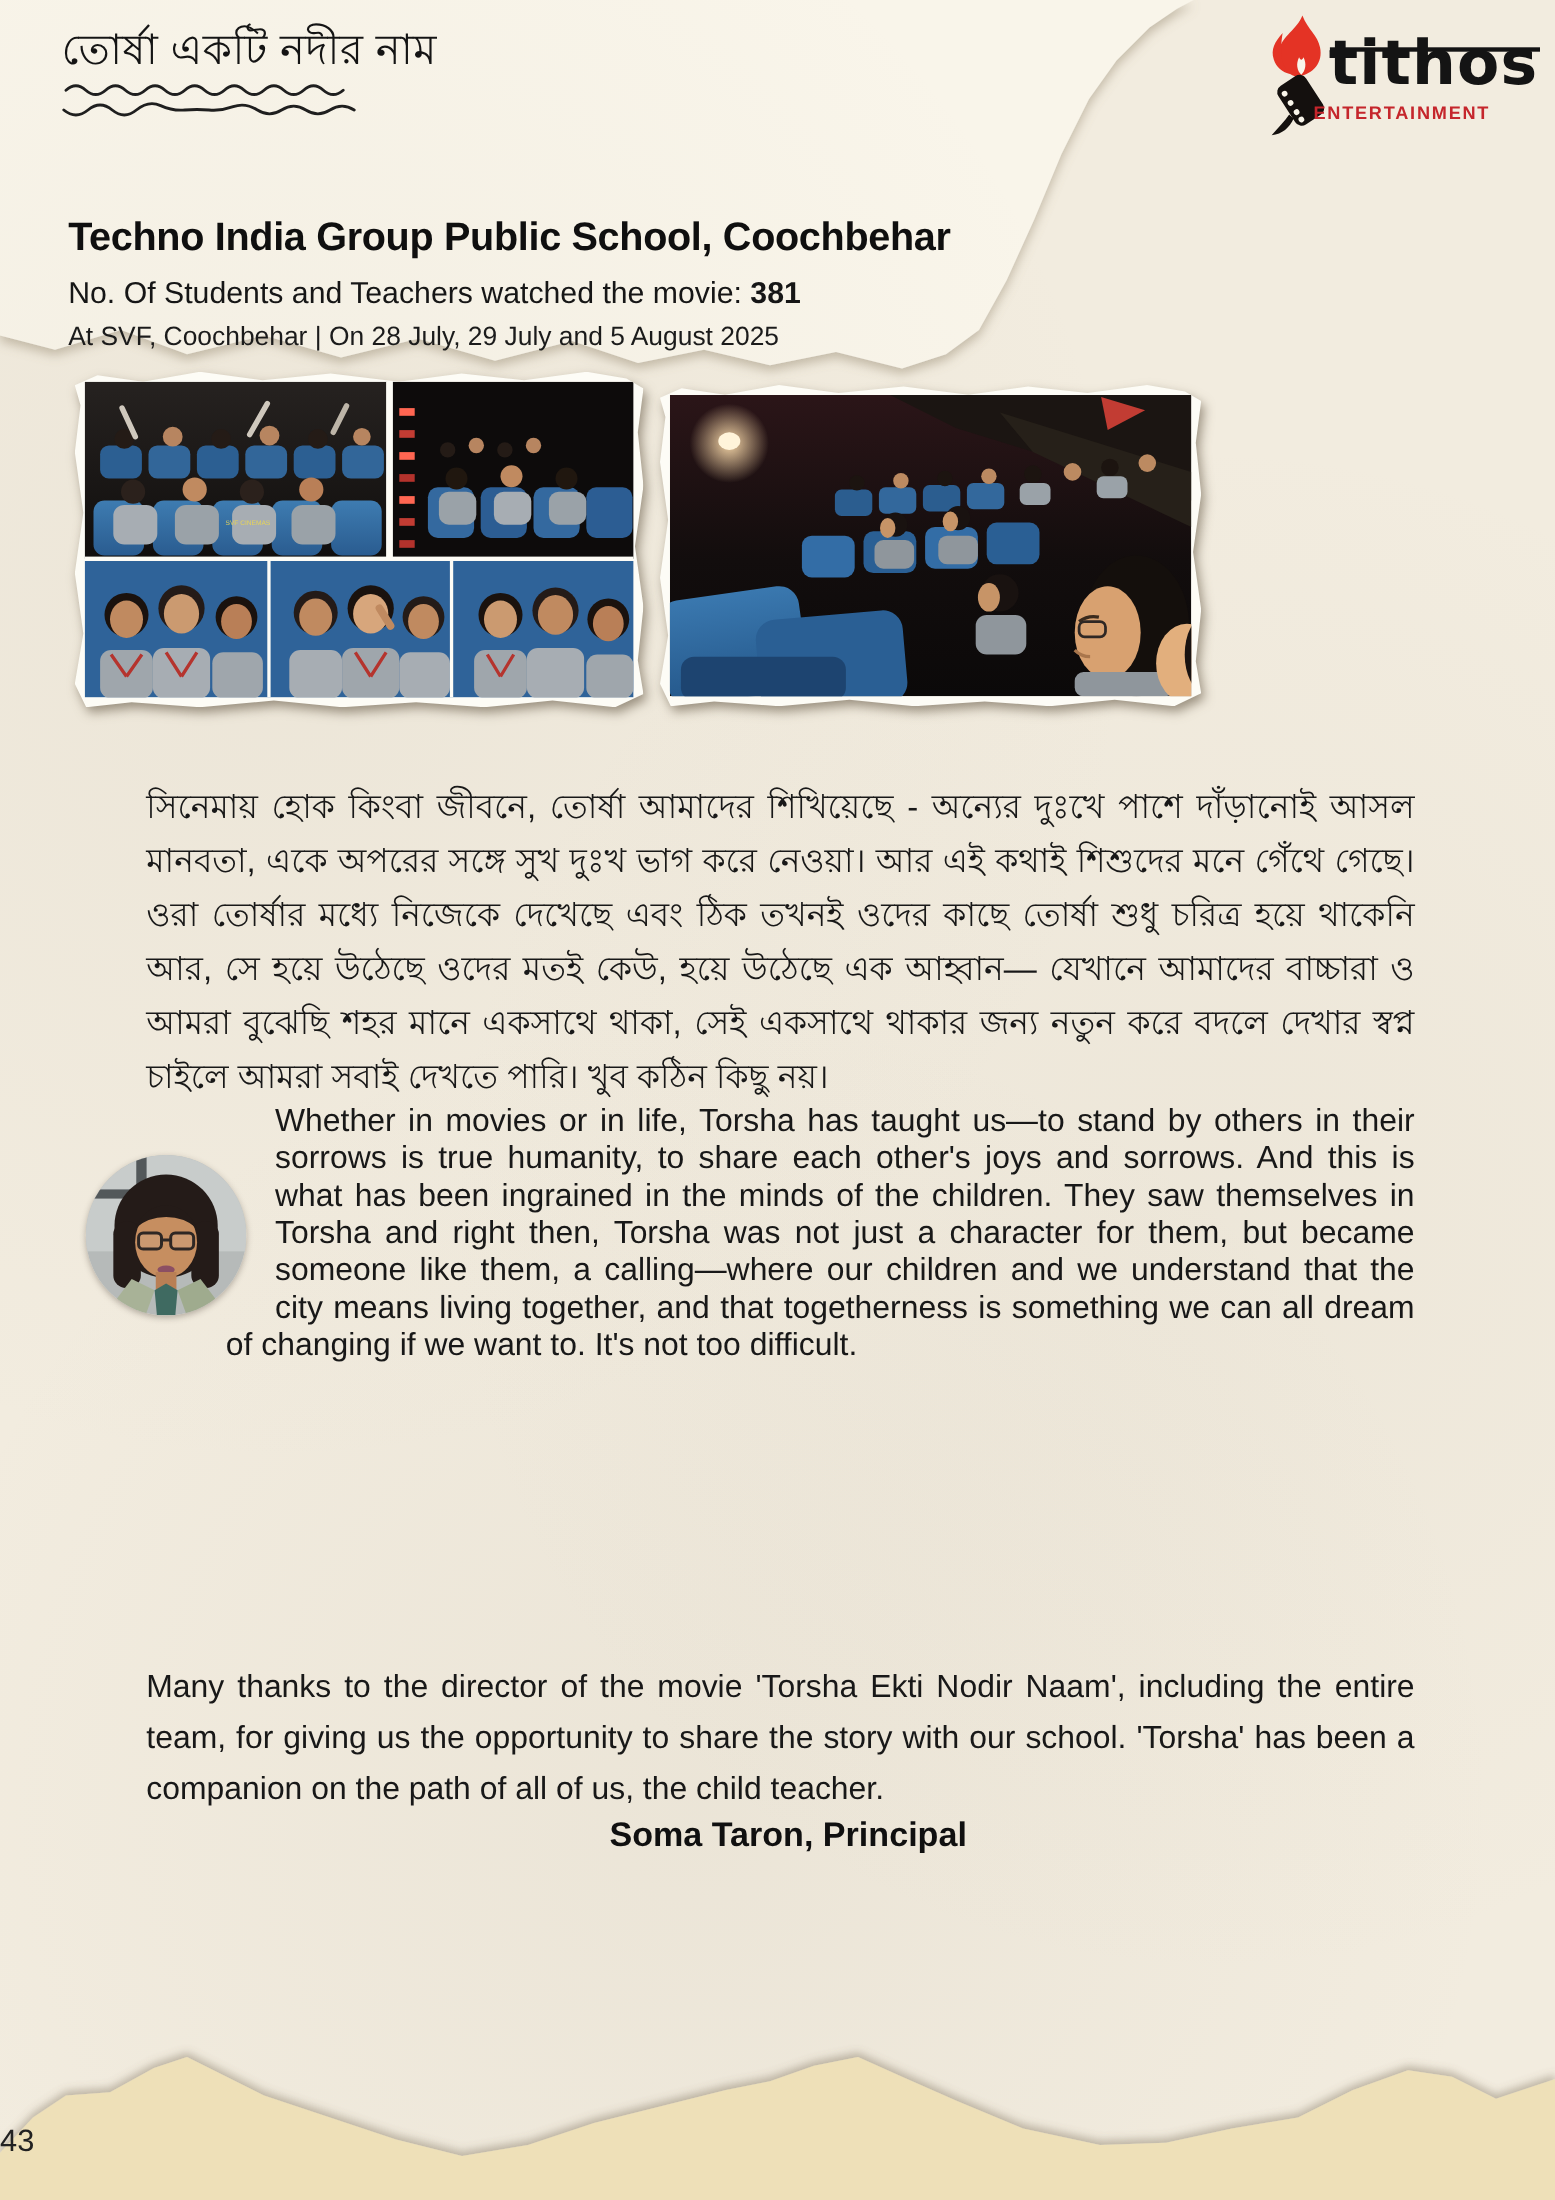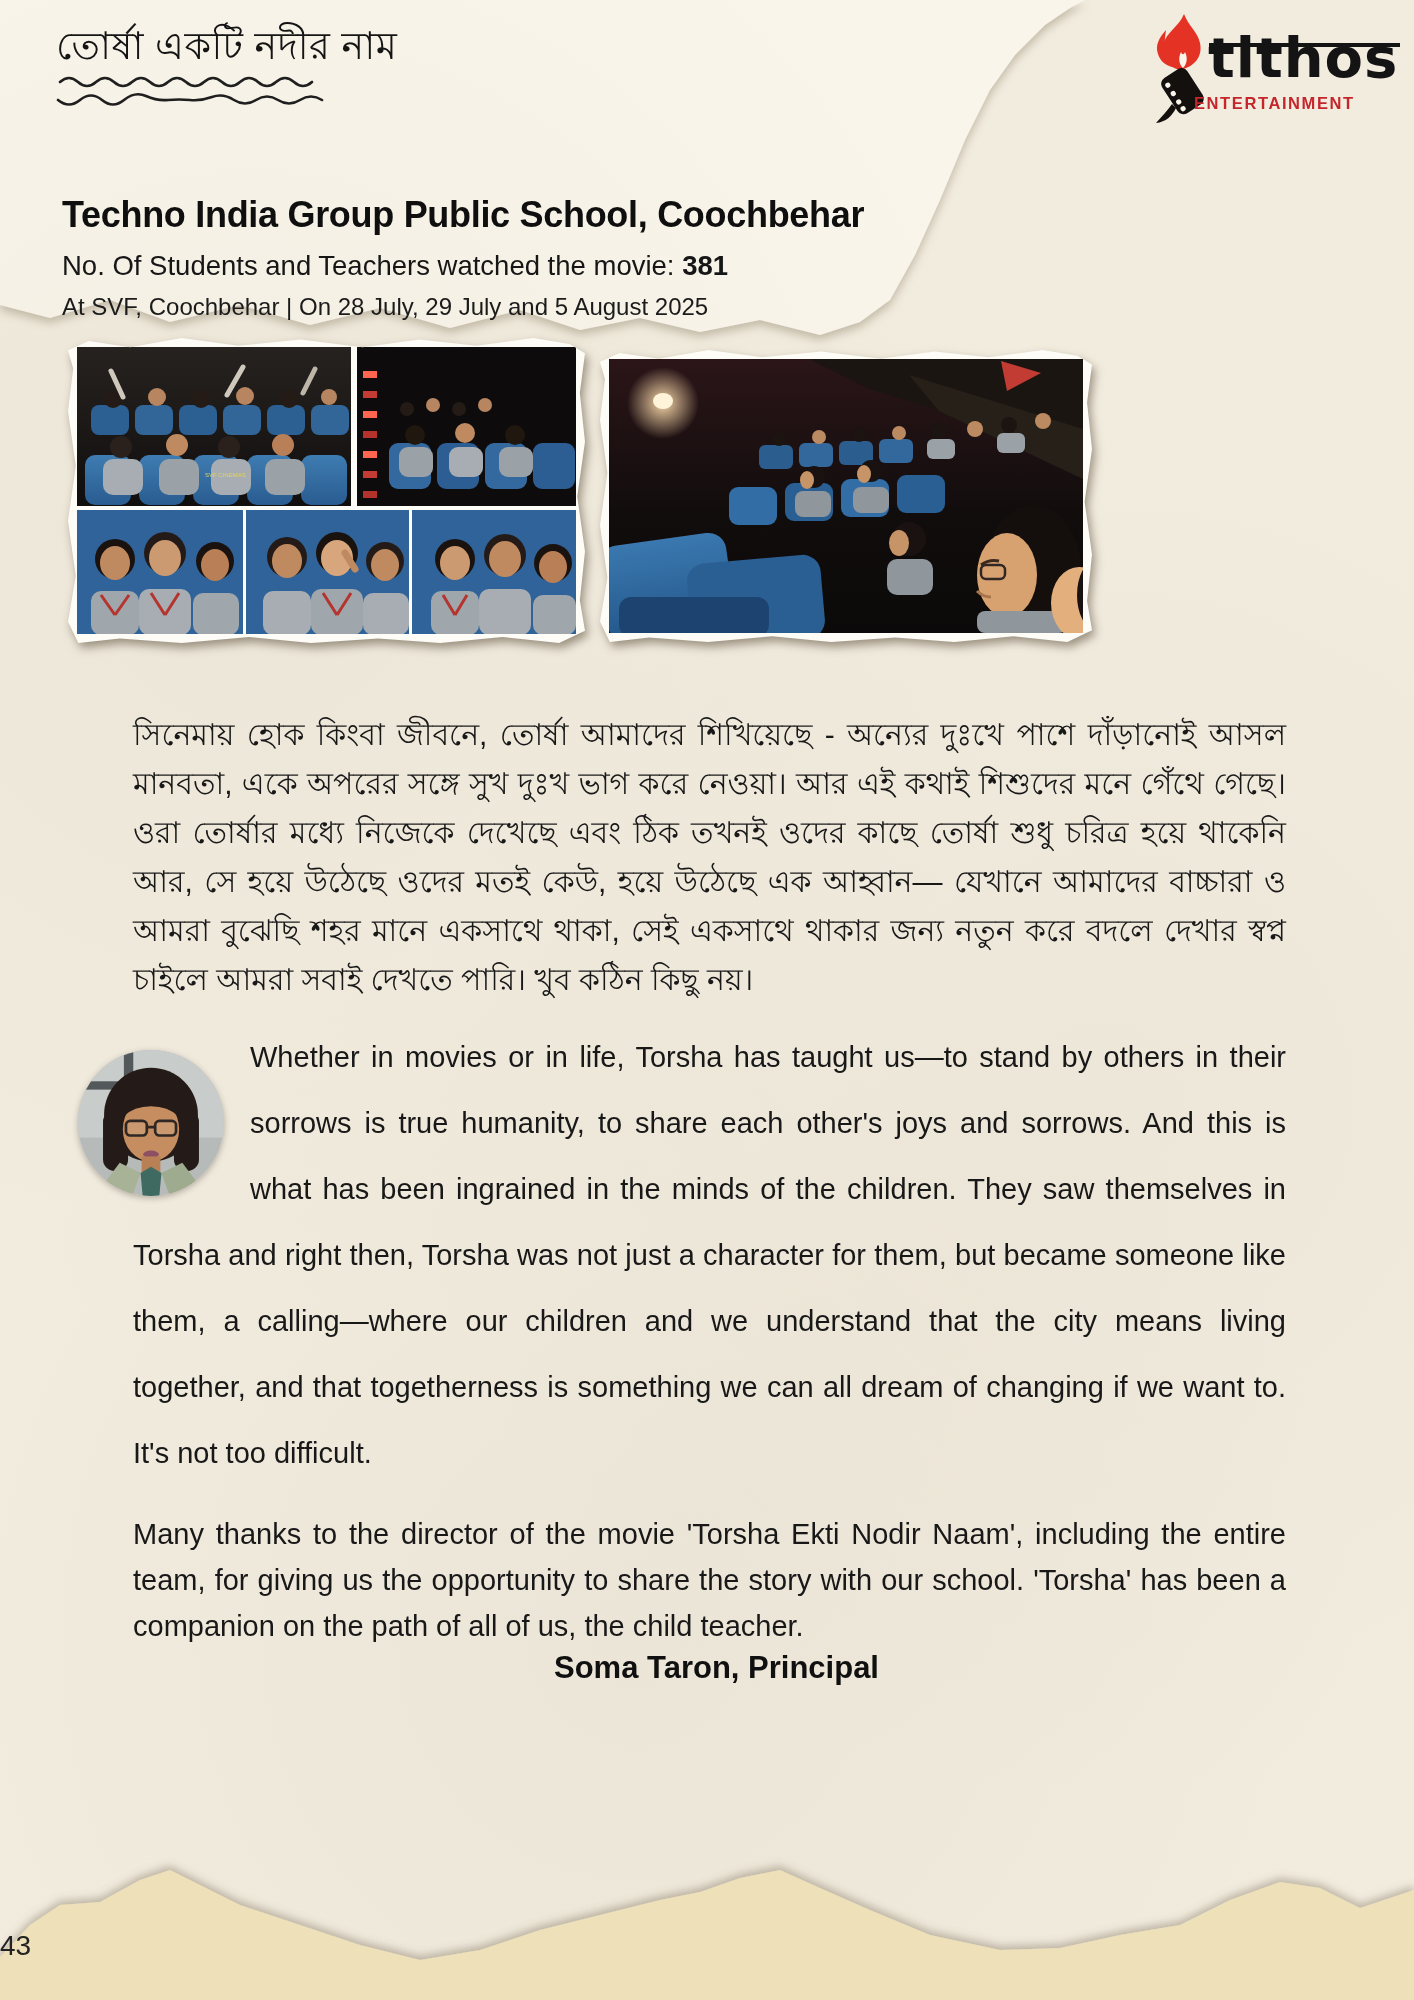--- a/index.html
+++ b/index.html
@@ -38,21 +38,21 @@
   .photo-cut{
     width:100%;height:100%;background:#fdfcf6;padding:9px;box-sizing:border-box;
     clip-path:polygon(0% 4%,4% 1%,12% 3%,22% 0%,33% 2.5%,45% 0.5%,57% 3%,68% 0.5%,79% 2.5%,90% 0%,97% 2%,100% 5%,99% 18%,100% 34%,98.5% 52%,100% 70%,99% 86%,100% 96%,95% 100%,84% 98%,72% 100%,60% 98.5%,47% 100%,35% 98%,22% 100%,10% 98.5%,2% 100%,0% 93%,1.5% 78%,0% 60%,1.5% 42%,0% 24%,1% 10%);
   }
   .photo-cut svg{display:block;width:100%;height:100%;}
   .pl{left:68px;top:338px;width:517px;height:305px;}
   .pr{left:600px;top:350px;width:492px;height:292px;}
   .bn1{position:absolute;left:133px;top:680px;width:1153px;z-index:3;font-size:30px;line-height:49px;text-align:justify;}
   .mixed{position:absolute;left:78px;top:998px;width:1208px;z-index:3;}
   .mixed p{margin:0 0 0 55px;text-align:justify;}
-  .mixed p.en{margin-top:26px;font-size:29px;line-height:66px;}
+  .mixed p.en{margin-top:4px;font-size:29px;line-height:34px;}
   .mixed p.bn{font-size:30px;line-height:50px;}
   .avatar{
     float:left;width:146px;height:146px;border-radius:50%;overflow:hidden;
     margin:52px 26px 12px 0;shape-outside:circle(50%);shape-margin:15px;
     box-shadow:0 2px 6px rgba(60,50,40,0.35);
   }
   .avatar svg{display:block;width:100%;height:100%;}
   .en2{position:absolute;left:133px;top:1482px;width:1153px;z-index:3;font-size:29px;line-height:46px;text-align:justify;}
   .signature{position:absolute;left:133px;top:1650px;width:1167px;z-index:3;text-align:center;font-size:31px;font-weight:800;color:#101010;}
   .torn-bottom{position:absolute;left:0;top:1820px;width:1414px;height:180px;z-index:4;}

